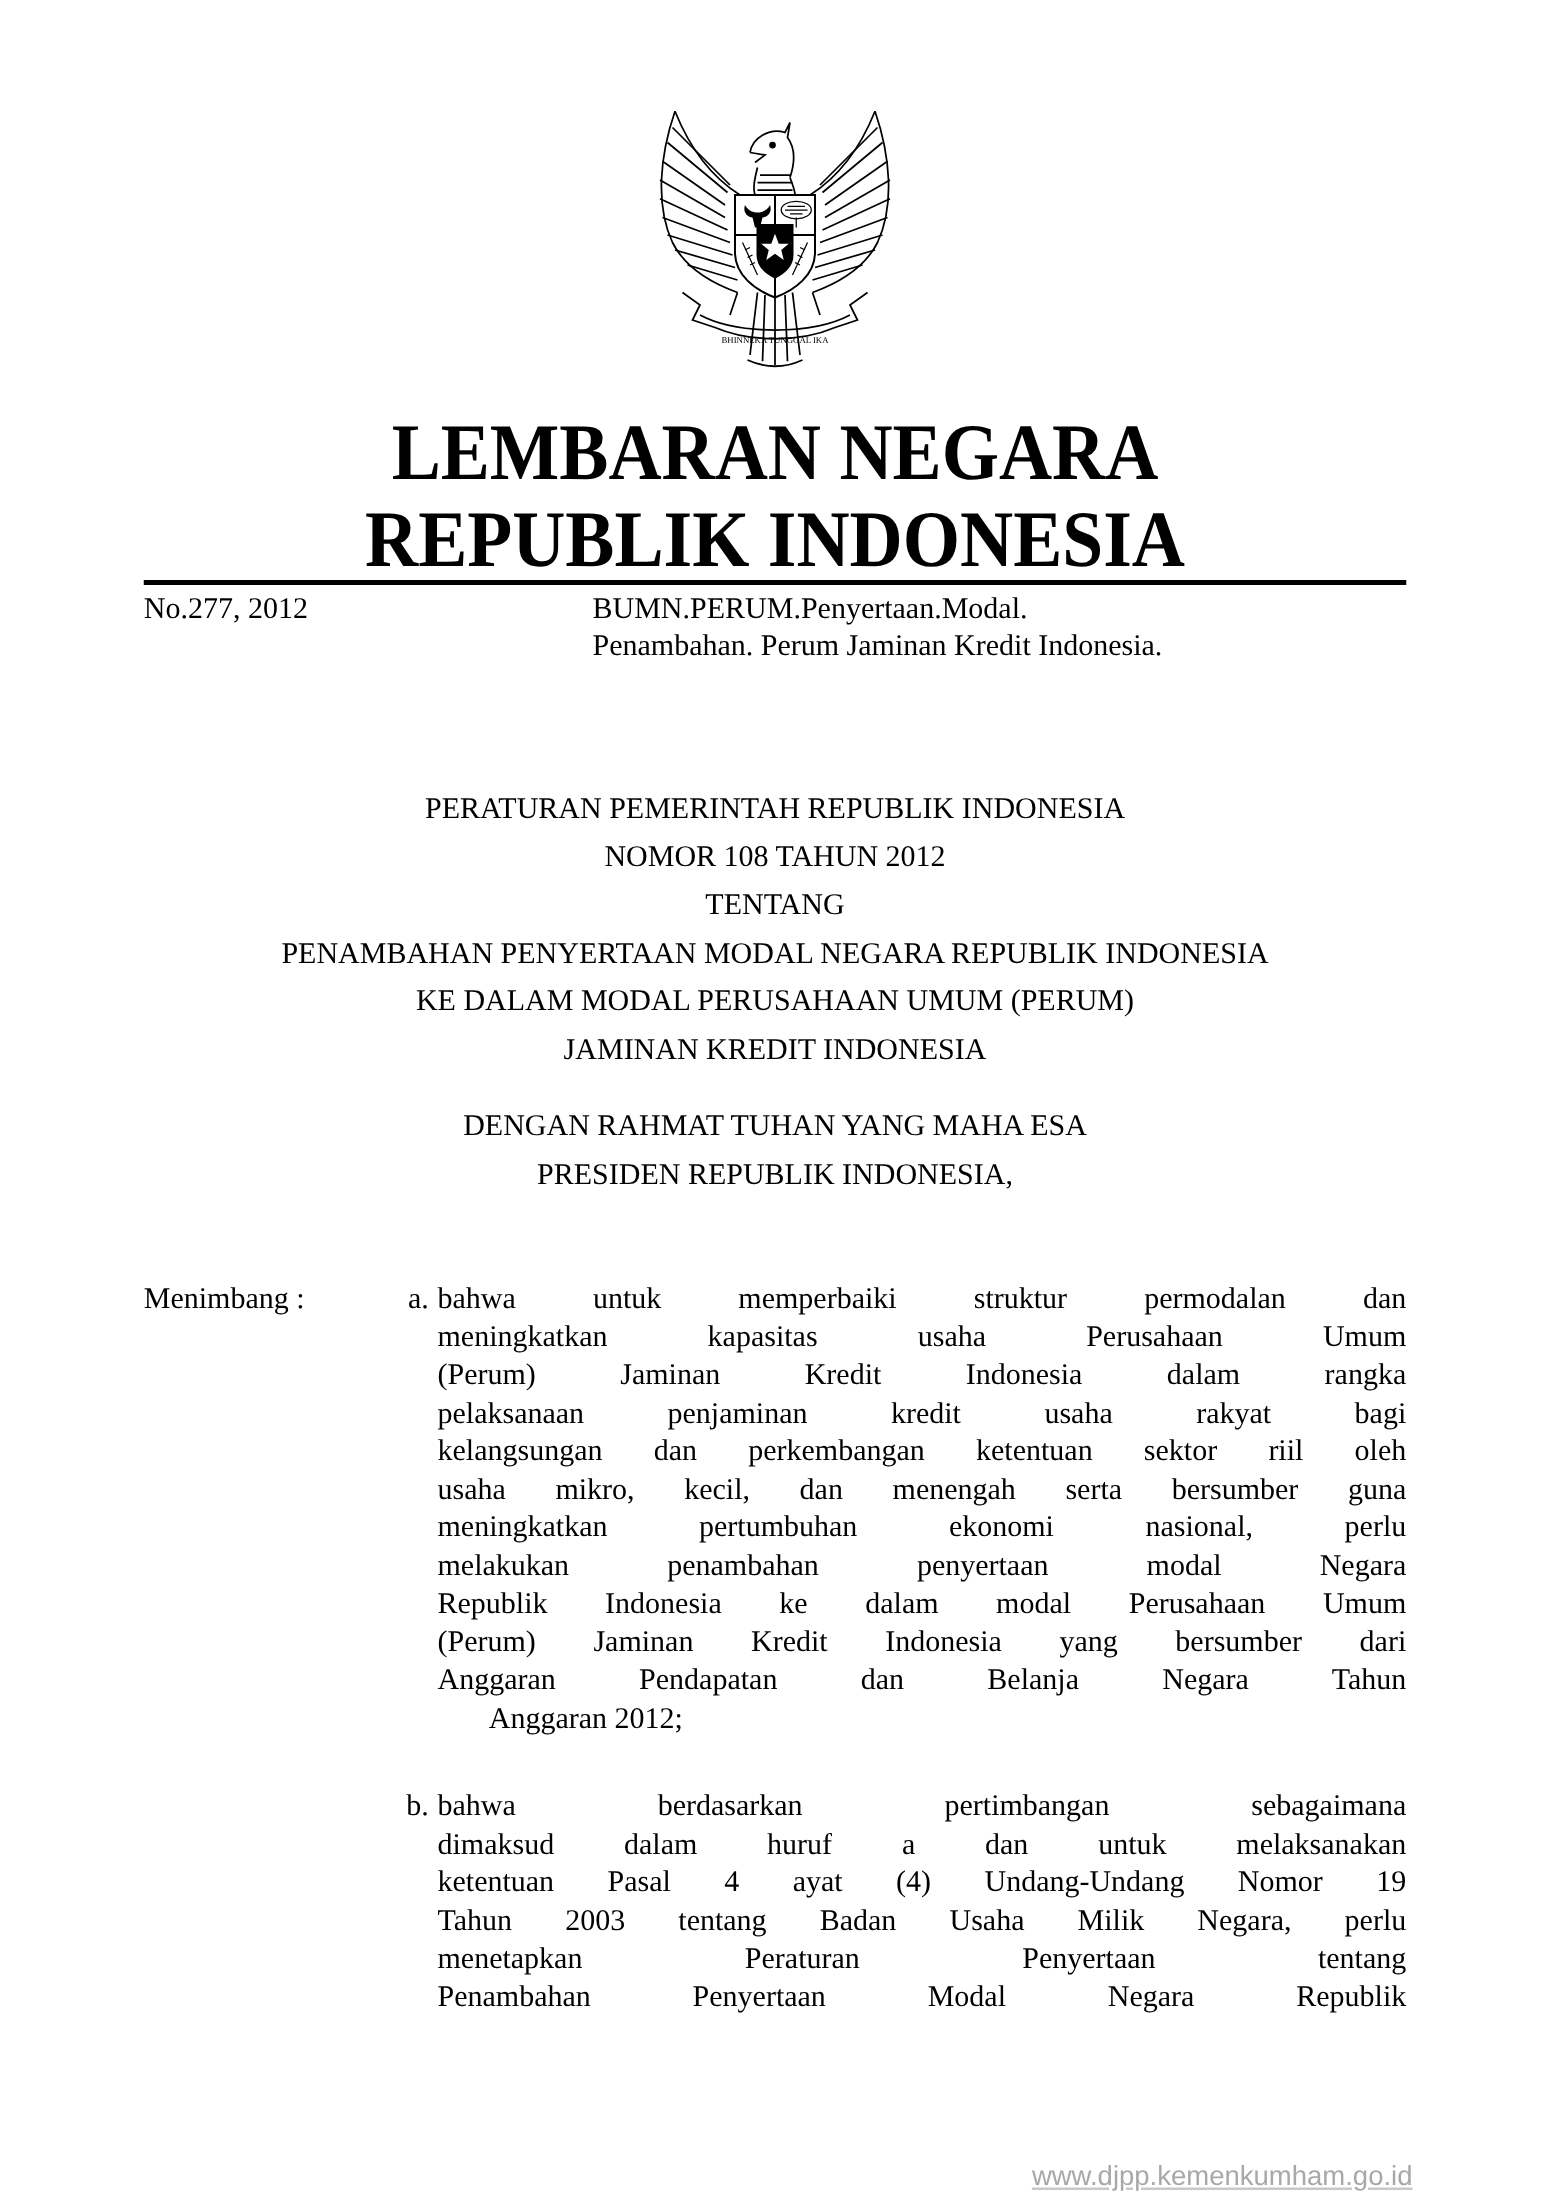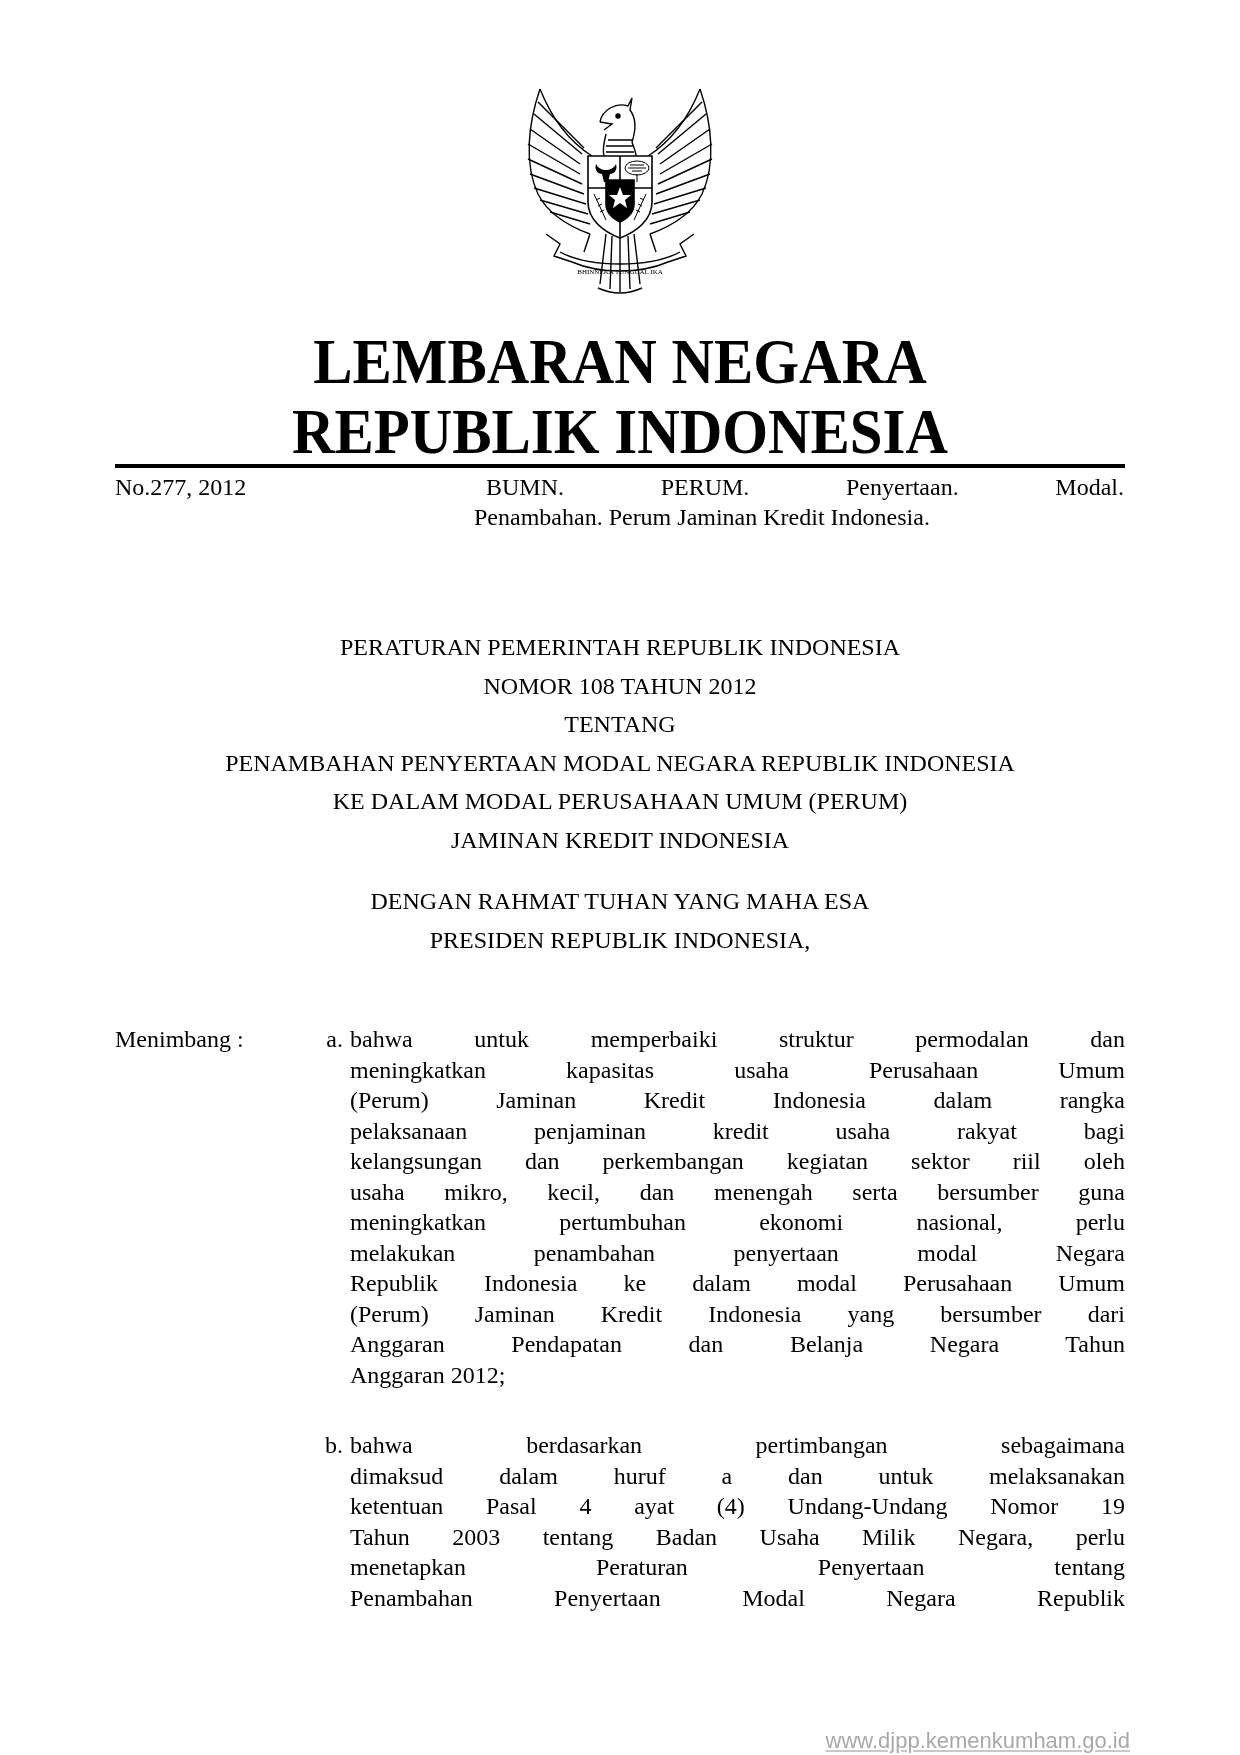--- a/index.html
+++ b/index.html
@@ -60,22 +60,21 @@
     .gazette-subject {
       position: absolute;
       left: 474px;
       top: 472px;
       width: 650px;
       font-size: 24px;
       line-height: 30px;
     }
     .gazette-subject .line1 {
       display: flex;
-      justify-content: space-between;
-      margin-left: 12px;
+      justify-content: flex-start;
     }
     .title-block {
       position: absolute;
       left: 115px;
       width: 1010px;
       top: 628px;
       text-align: center;
       font-size: 24px;
       line-height: 38.5px;
     }
@@ -125,20 +124,21 @@
     }
     .item .text .ln {
       display: block;
       text-align: justify;
       text-align-last: justify;
       white-space: nowrap;
       overflow: visible;
     }
     .item .text .ln.last {
       text-align-last: left;
+      margin-left: 41px;
     }
     .item-a { top: 0; }
     .item-b { top: 406px; }
     .footer-url {
       position: absolute;
       right: 110px;
       top: 1688px;
       font-family: "Liberation Sans", "DejaVu Sans", sans-serif;
       font-size: 22px;
       color: #a8a8a8;
@@ -256,21 +256,21 @@
   <div class="consider">
     <div class="consider-label">Menimbang :</div>
 
     <div class="item item-a">
       <div class="marker">a.</div>
       <div class="text">
         <span class="ln">bahwa untuk memperbaiki struktur permodalan dan</span>
         <span class="ln">meningkatkan kapasitas usaha Perusahaan Umum</span>
         <span class="ln">(Perum) Jaminan Kredit Indonesia dalam rangka</span>
         <span class="ln">pelaksanaan penjaminan kredit usaha rakyat bagi</span>
-        <span class="ln">kelangsungan dan perkembangan kegiatan sektor riil oleh</span>
+        <span class="ln">kelangsungan dan perkembangan ketentuan sektor riil oleh</span>
         <span class="ln">usaha mikro, kecil, dan menengah serta bersumber guna</span>
         <span class="ln">meningkatkan pertumbuhan ekonomi nasional, perlu</span>
         <span class="ln">melakukan penambahan penyertaan modal Negara</span>
         <span class="ln">Republik Indonesia ke dalam modal Perusahaan Umum</span>
         <span class="ln">(Perum) Jaminan Kredit Indonesia yang bersumber dari</span>
         <span class="ln">Anggaran Pendapatan dan Belanja Negara Tahun</span>
         <span class="ln last">Anggaran 2012;</span>
       </div>
     </div>
 

